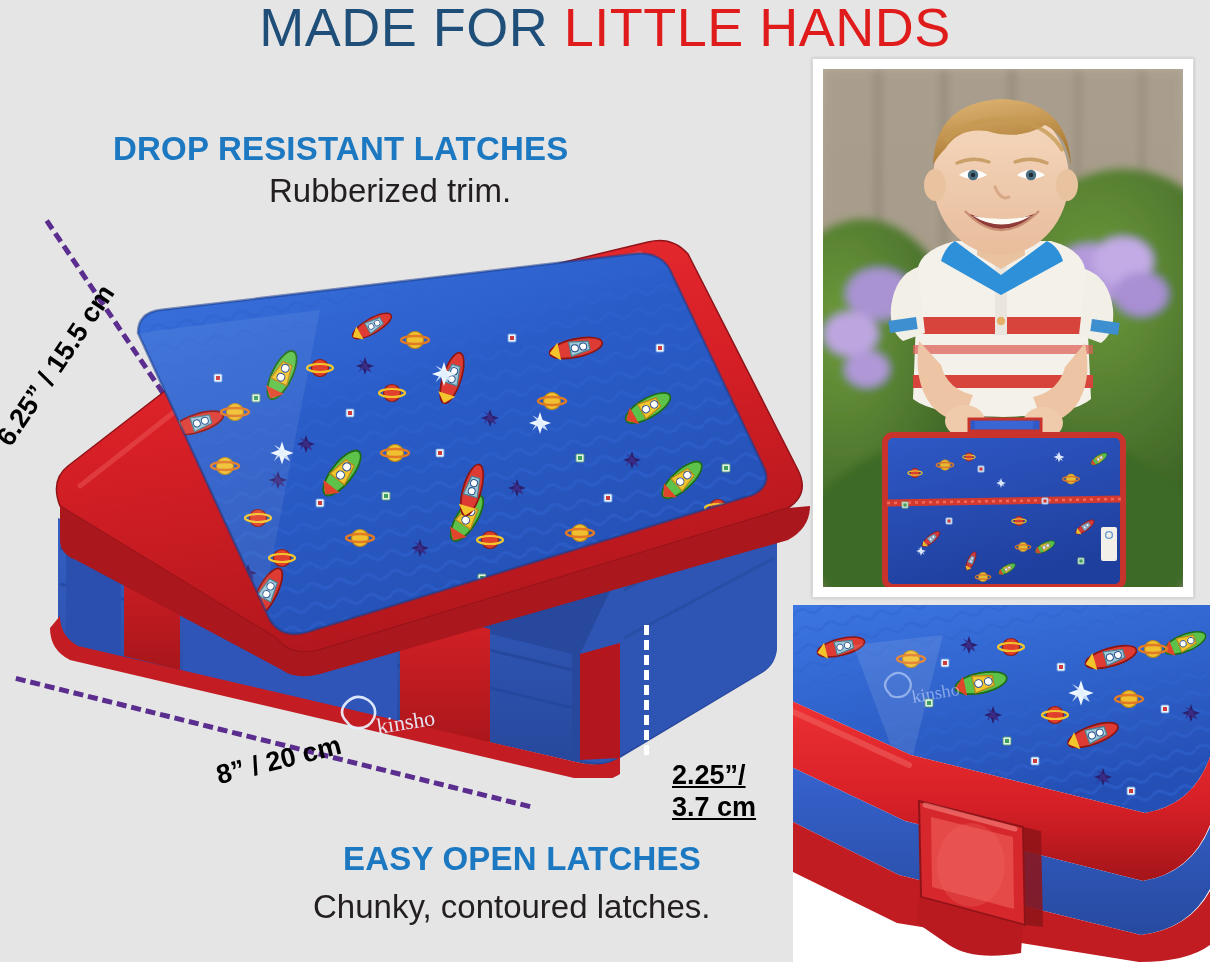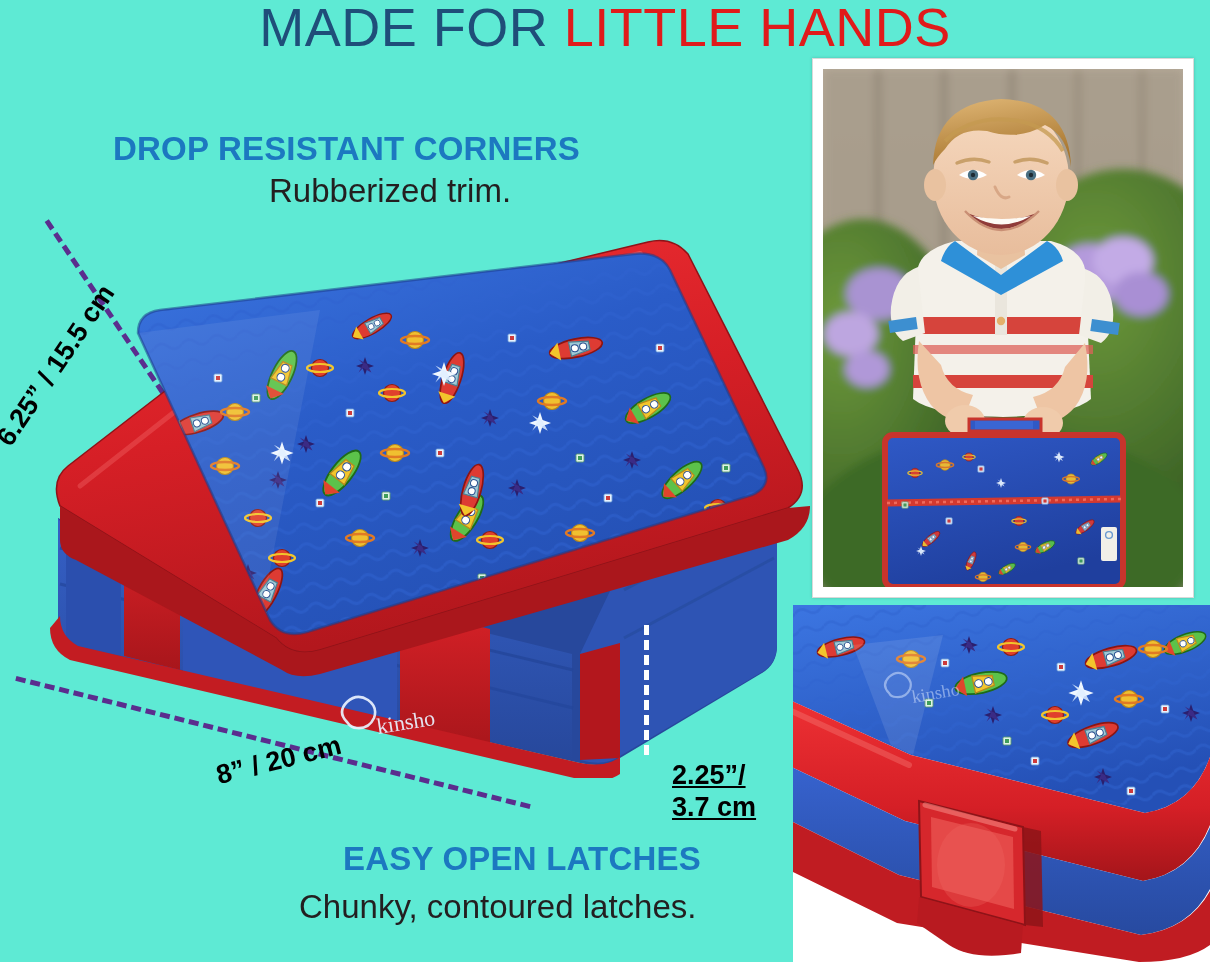--- a/index.html
+++ b/index.html
@@ -2,21 +2,21 @@
 <html><head>
 <meta charset="utf-8">
 <style>
   * { box-sizing: border-box; margin: 0; padding: 0; }
   html, body {
     width: 1210px; height: 962px;
     background: #ffffff;
     font-family: "Liberation Sans", sans-serif;
     overflow: hidden;
   }
-  #page { position: relative; width: 1210px; height: 962px; background: #5eead4; }
+  #page { position: relative; width: 1210px; height: 962px; background: #e5e5e5; }
 
   
   .headline {
     position: absolute; left: 0; top: -4px; width: 1210px;
     text-align: center;
     font-size: 54px; font-weight: 400; letter-spacing: 0.5px;
     white-space: nowrap;
     font-family: "Liberation Sans", sans-serif;
   }
   .headline .part-a { color: #1F4E79; }
@@ -29,21 +29,21 @@
     letter-spacing: 0.2px; white-space: nowrap;
   }
   .feat-sub {
     position: absolute;
     font-size: 33px; font-weight: 300; color: #231f20;
     white-space: nowrap;
   }
   #feat1-title { left: 113px; top: 130px; }
   #feat1-sub   { left: 245px; top: 172px; margin-left: 24px; }
   #feat2-title { left: 343px; top: 840px; }
-  #feat2-sub   { left: 299px; top: 888px; text-align: right; }
+  #feat2-sub   { left: 313px; top: 888px; text-align: right; }
 
   
   .dim {
     position: absolute;
     font-size: 27px; font-weight: bold; color: #000;
     white-space: nowrap;
   }
   #dim-h { left: -38px; top: 350px; transform: rotate(-56deg); transform-origin: center; }
   #dim-w { left: 215px; top: 745px; transform: rotate(-14deg); transform-origin: center; }
   #dim-d { left: 672px; top: 760px; line-height: 1.18; white-space: normal; width: 130px; text-decoration: underline; }
@@ -98,21 +98,21 @@
 </style>
 </head>
 <body>
 
 <div id="page">
 
   <div class="headline">
     <span class="part-a">MADE FOR </span><span class="part-b">LITTLE HANDS</span>
   </div>
 
-  <div class="feat-title" id="feat1-title">DROP RESISTANT CORNERS</div>
+  <div class="feat-title" id="feat1-title">DROP RESISTANT LATCHES</div>
   <div class="feat-sub" id="feat1-sub">Rubberized trim.</div>
 
   <div class="feat-title" id="feat2-title">EASY OPEN LATCHES</div>
   <div class="feat-sub" id="feat2-sub">Chunky, contoured latches.</div>
 
   <div class="guide" id="guide-h"></div>
   <div class="guide" id="guide-w"></div>
   <div id="guide-d"></div>
 
   <div class="dim" id="dim-h">6.25” / 15.5 cm</div>

